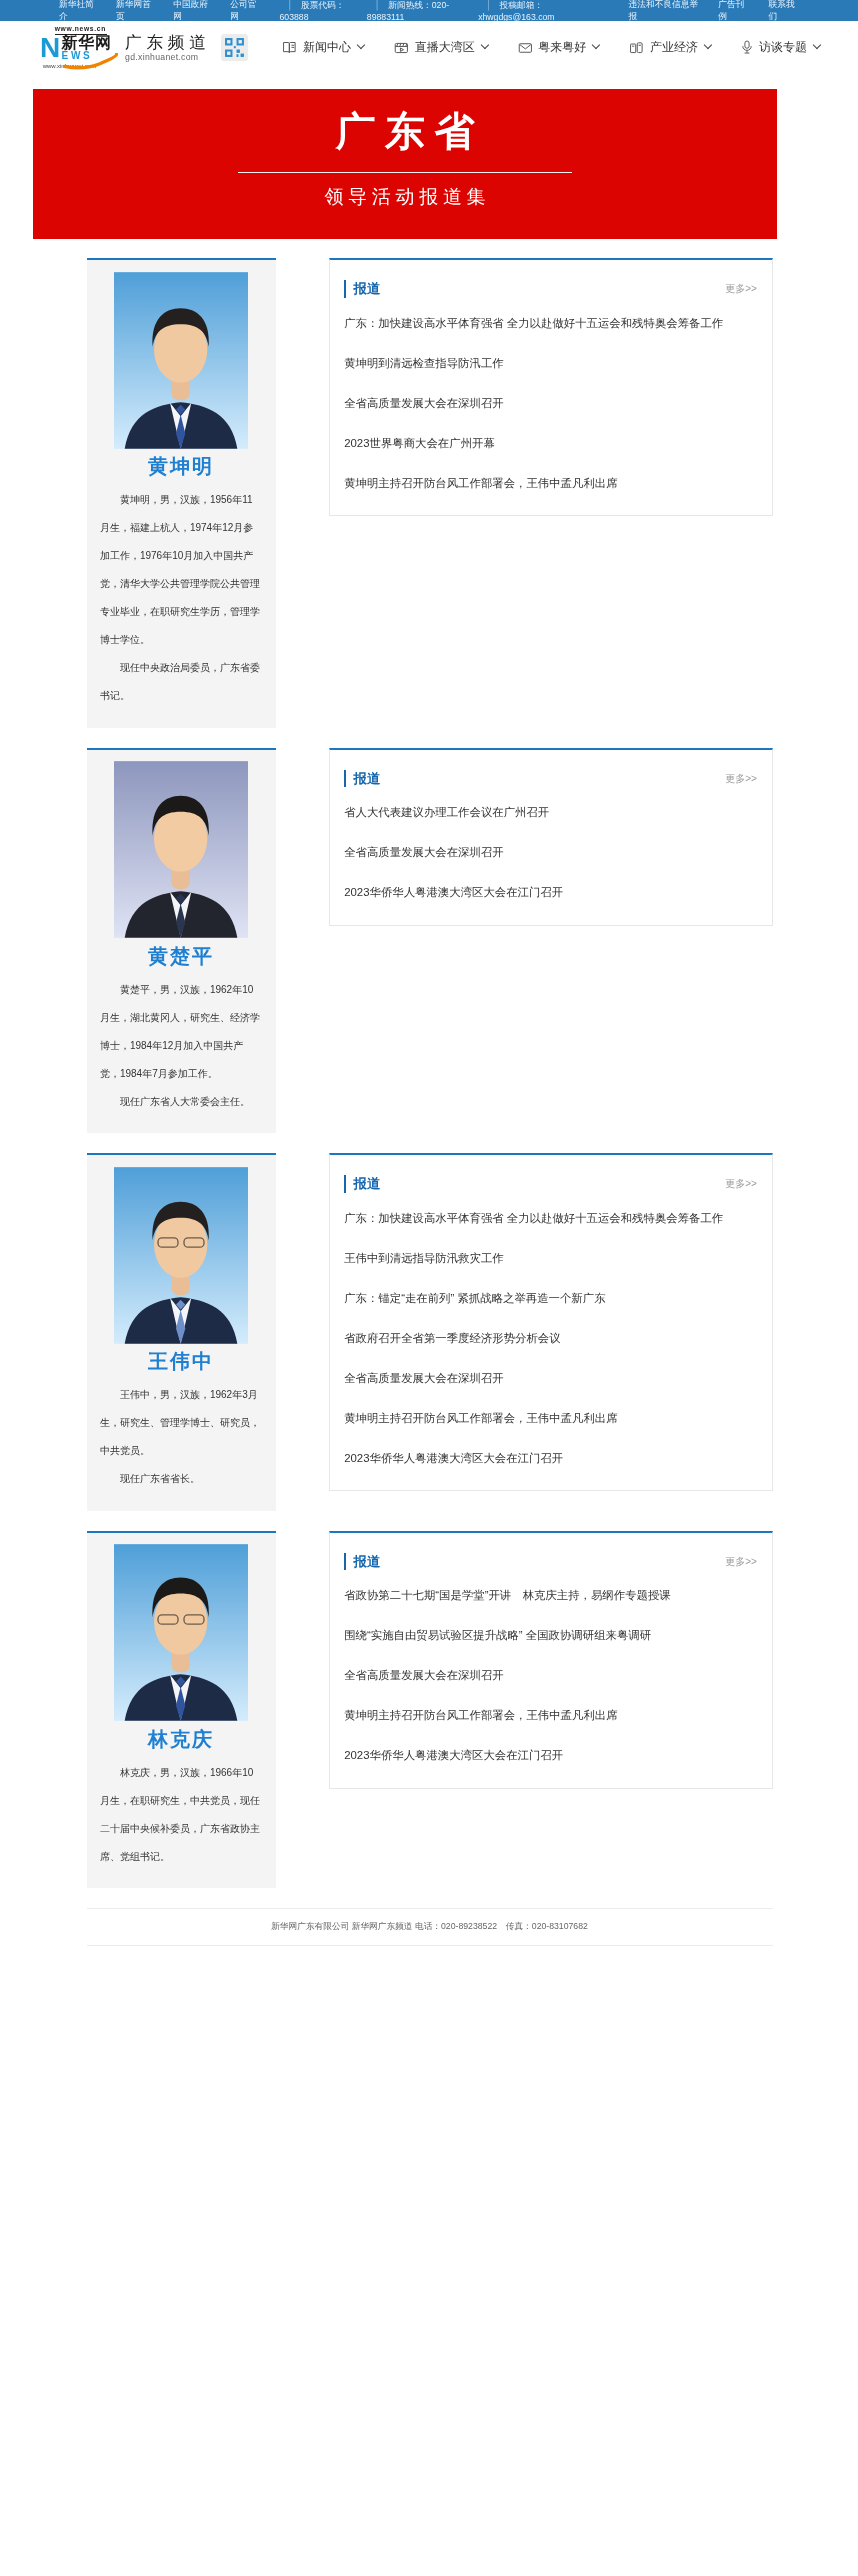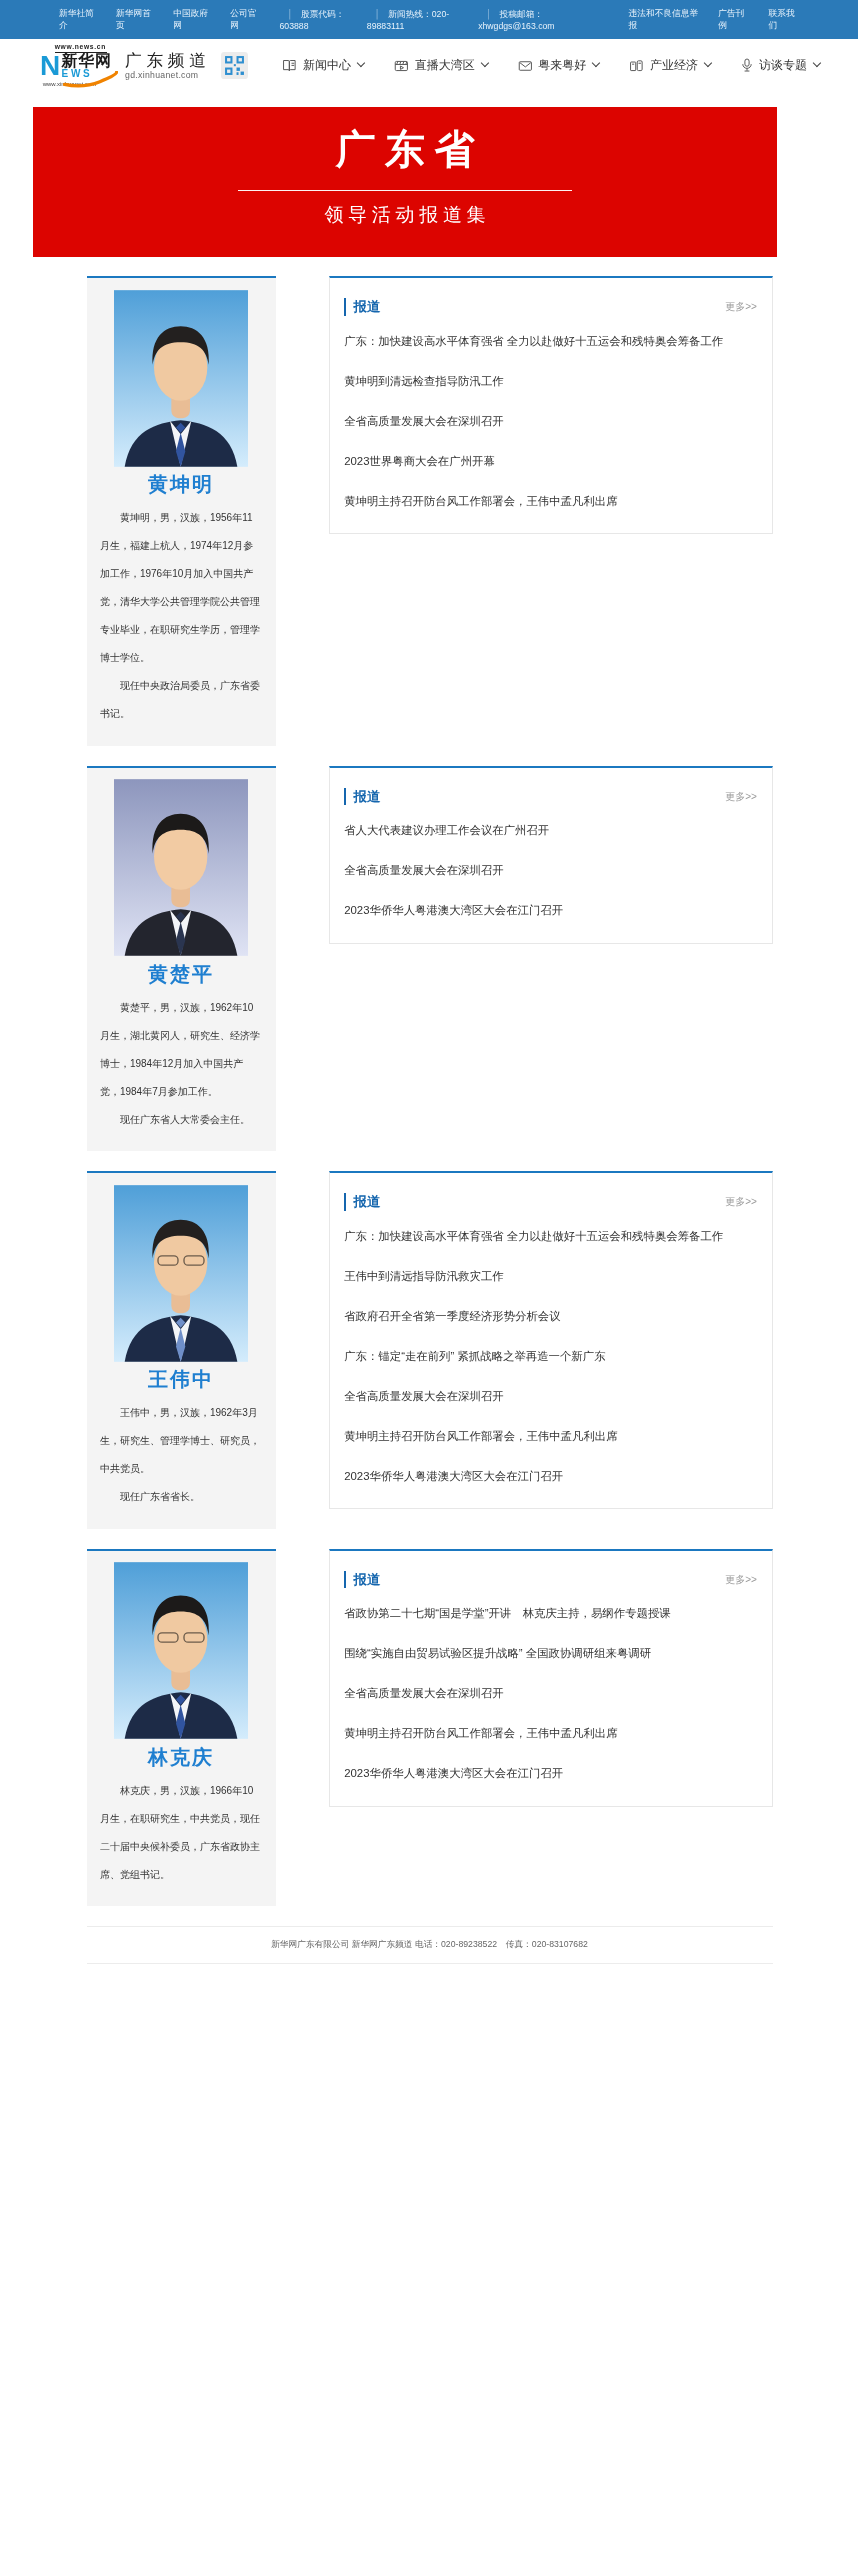--- a/index.html
+++ b/index.html
@@ -5,21 +5,21 @@
   * { box-sizing: border-box; margin: 0; padding: 0; }
   html,body { background:#fff; }
   body {
     width:859px; height:2576px; margin:0 auto; position:relative;
     font-family:"Liberation Sans","DejaVu Sans",sans-serif; color:#333;
   }
   a { text-decoration:none; color:inherit; cursor:pointer; }
 
   
   .topbar {
-    height:39px; background:#2b7ab8; color:#e8f3fc;
+    height:21px; background:#2b7ab8; color:#e8f3fc;
     display:flex; align-items:center; font-size:8.7px; padding:0 59px;
   }
   .tb-left { display:flex; align-items:center; }
   .tb-left a { margin-right:18px; }
   .tb-info { display:flex; align-items:center; }
   .tb-info-item::before { content:"│"; opacity:.55; margin:0 8px; }
   .tb-right { margin-left:auto; display:flex; align-items:center; }
   .tb-right a { margin-left:19px; }
 
   
@@ -304,22 +304,22 @@
     </div>
     <div class="report-card">
       <div class="report-head">
         <span class="report-title">报道</span>
         <a class="more">更多&gt;&gt;</a>
       </div>
       <ul class="report-list">
 
       <li>广东：加快建设高水平体育强省 全力以赴做好十五运会和残特奥会筹备工作</li>
           <li>王伟中到清远指导防汛救灾工作</li>
+          <li>广东：锚定“走在前列” 紧抓战略之举再造一个新广东</li>
           <li>省政府召开全省第一季度经济形势分析会议</li>
-          <li>广东：锚定“走在前列” 紧抓战略之举再造一个新广东</li>
           <li>全省高质量发展大会在深圳召开</li>
           <li>黄坤明主持召开防台风工作部署会，王伟中孟凡利出席</li>
           <li>2023华侨华人粤港澳大湾区大会在江门召开</li>
         </ul>
     </div>
   </div>
 
   <div class="section">
     <div class="profile">
       <svg class="photo" viewBox="0 0 201 265">

